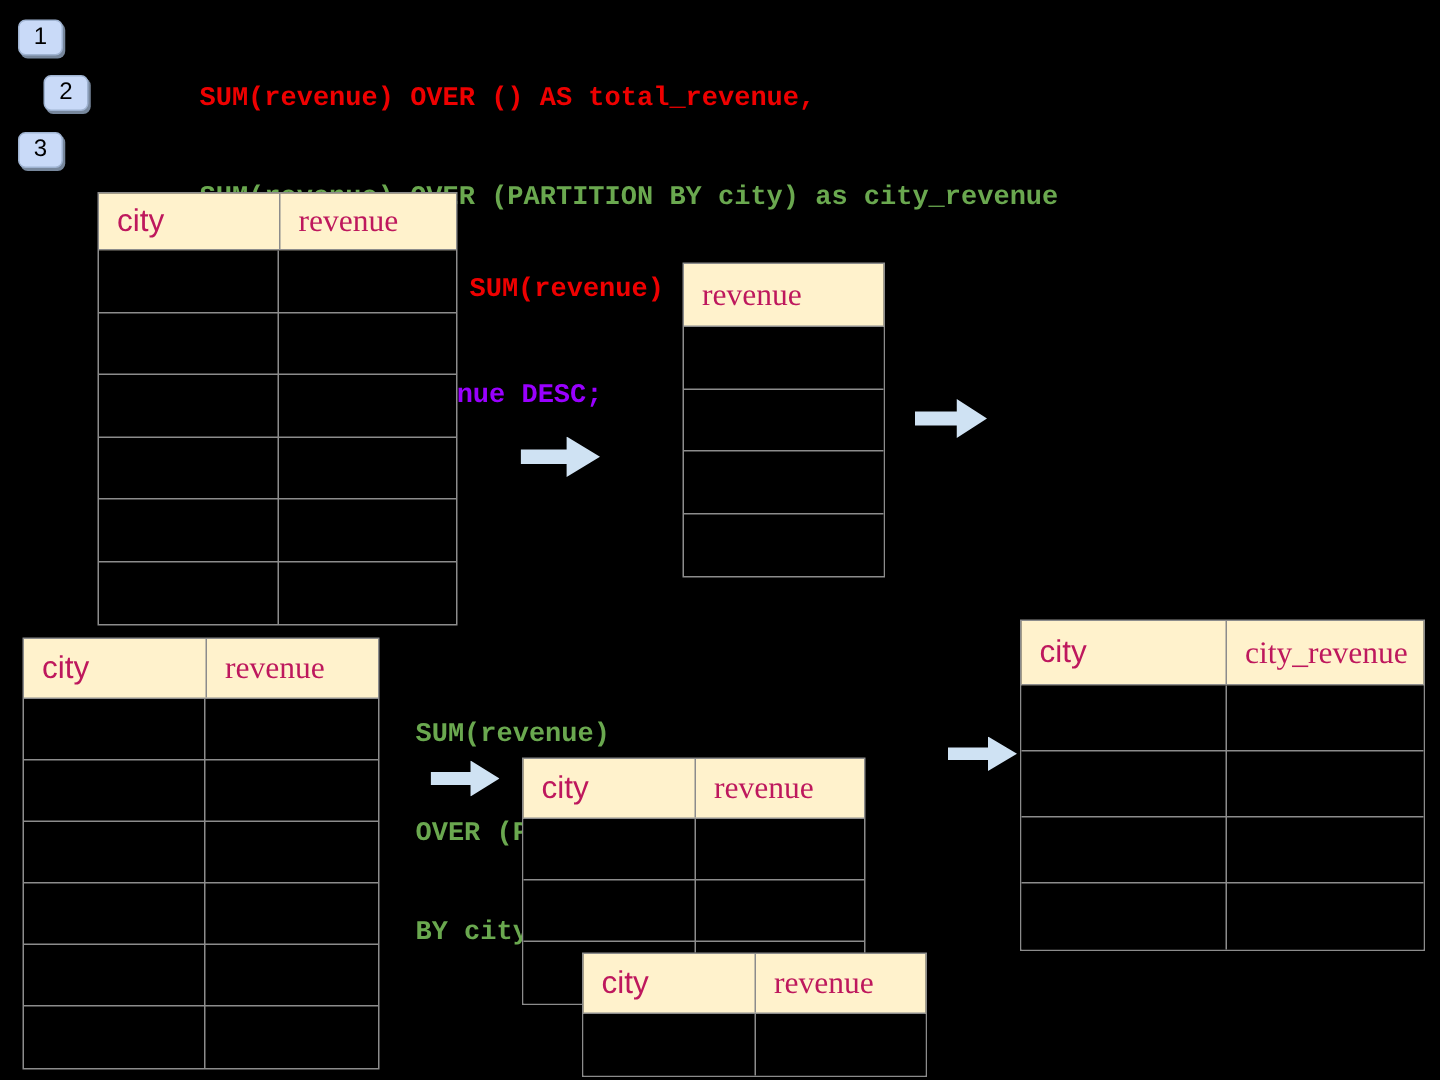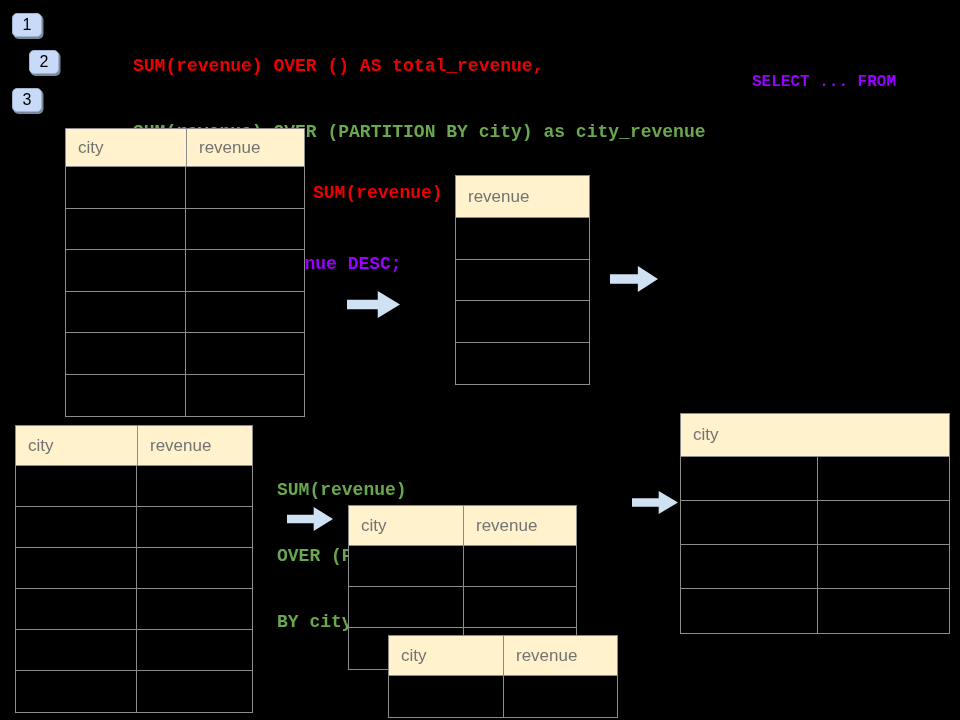--- a/index.html
+++ b/index.html
@@ -31,24 +31,24 @@
     box-shadow:1.5px 2px 0 #77879c;
     display:flex; align-items:center; justify-content:center;
     color:#000; font-size:16px; line-height:1;
   }
 
   
   .tbl { position:absolute; border:1px solid #8c8c8c; background:#000; }
   .thead { display:flex; background:#fff2cc; border-bottom:1px solid #8c8c8c; }
   .th {
     display:flex; align-items:center; padding-left:12px;
-    color:#737373; font-size:17px; overflow:hidden;
+    color:#be185d; font-size:21px; overflow:hidden;
   }
   .th + .th { border-left:1px solid #8c8c8c; }
-  .grow { flex:1; }
+  .grow { flex:1;font-family:Liberation Serif, serif; }
   .tbody { position:relative; background:#000; }
   .tbody.hasdiv::before {
     content:""; position:absolute; top:0; bottom:0; left:var(--div);
     width:1px; background:#8c8c8c;
   }
   .trow { height:var(--rh); border-bottom:1px solid #8c8c8c; }
   .trow:last-child { border-bottom:none; }
 
   
   .arrow {
@@ -67,21 +67,20 @@
   <div class="badge" style="left:12px; top:88px;">3</div>
 
   <div id="sql-main" class="code">
     <div class="c-red ind1">SUM(revenue) OVER () AS total_revenue,</div>
     <div class="c-green ind1">SUM(revenue) OVER (PARTITION BY city) as city_revenue</div>
     <div class="c-purple ind2">FROM rides</div>
     <div class="c-purple ind2">ORDER by city_revenue DESC;</div>
   </div>
 
   <div id="side-note" class="code c-purple">
-    <div>SELECT ... FROM</div>
   </div>
 
   <div class="tbl" style="left:65px; top:128px; width:240px;">
     <div class="thead" style="height:38px;">
       <div class="th" style="width:120px;">city</div>
       <div class="th grow">revenue</div>
     </div>
     <div class="tbody hasdiv" style="--div:119px; --rh:41.5px;">
         <div class="trow"></div>
         <div class="trow"></div>
@@ -155,20 +154,21 @@
     <div class="tbody hasdiv" style="--div:114px; --rh:41px;">
         <div class="trow"></div>
       </div>
   </div>
 
   <div class="arrow" style="left:632px; top:491px; width:46px; height:23px;"></div>
 
   <div class="tbl" style="left:680px; top:413px; width:270px;">
     <div class="thead" style="height:43px;">
       <div class="th" style="width:136px;">city</div>
+      <div class="th grow">city_revenue</div>
     </div>
     <div class="tbody hasdiv" style="--div:136px; --rh:44px;">
         <div class="trow"></div>
         <div class="trow"></div>
         <div class="trow"></div>
         <div class="trow"></div>
       </div>
   </div>
 
 </div>

